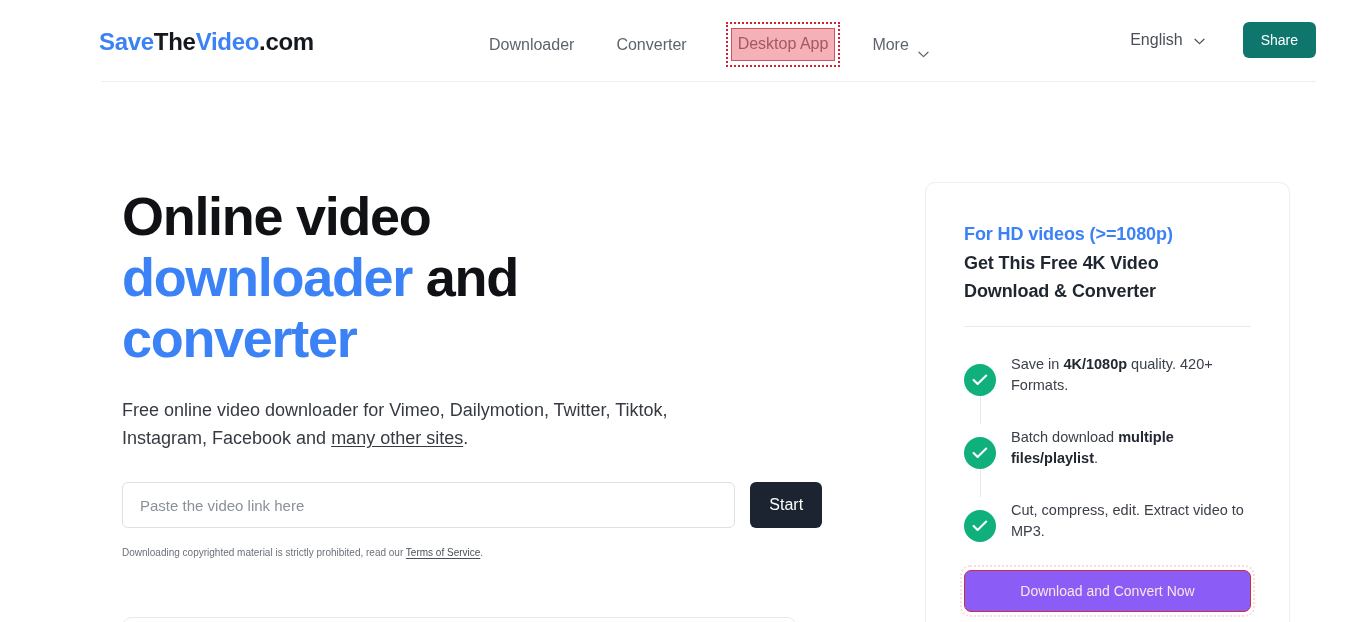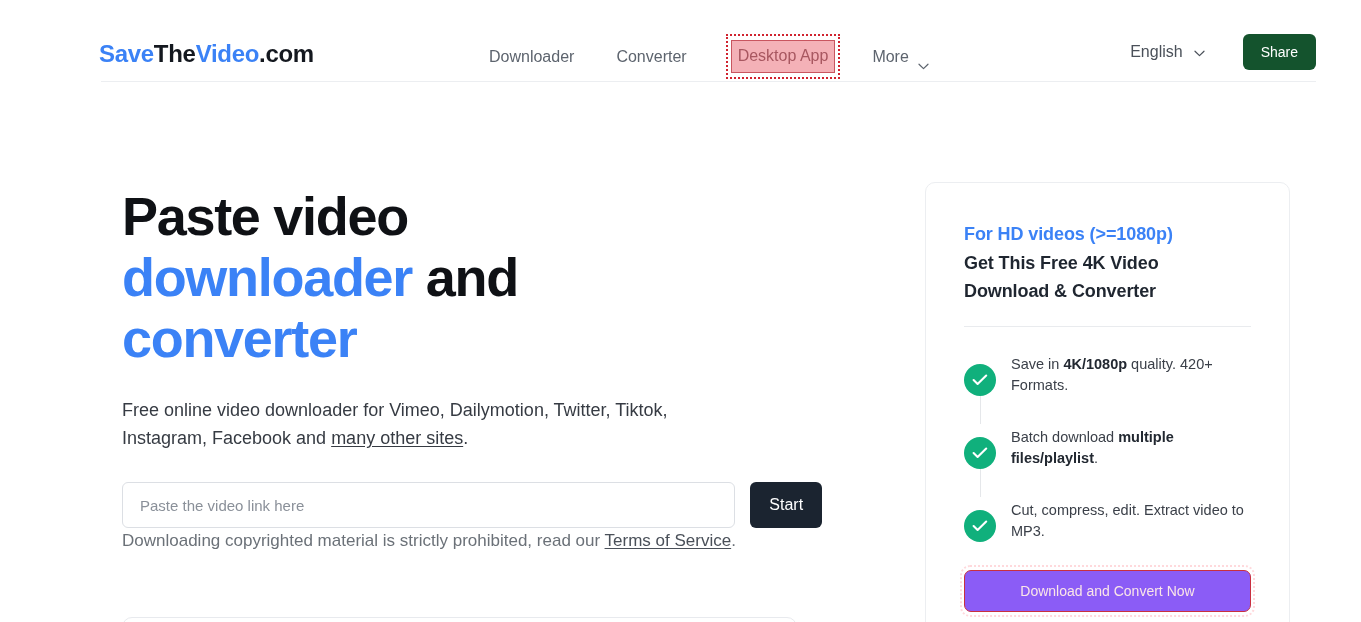--- a/index.html
+++ b/index.html
@@ -16,21 +16,21 @@
   .page {
     position: relative;
     width: 1361px;
     height: 622px;
     background: #ffffff;
   }
 
   
   .header {
     position: absolute;
-    top: 12px;
+    top: 0;
     left: 0;
     width: 1361px;
     height: 81px;
     display: flex;
     align-items: center;
     background: #ffffff;
   }
 
   .header-divider {
     position: absolute;
@@ -132,21 +132,21 @@
     display: flex;
     align-items: center;
     gap: 11px;
     font-size: 16px;
     color: #4a5059;
     line-height: 24px;
     cursor: pointer;
     white-space: nowrap;
   }
   .share-btn {
-    background: #14532d;
+    background: #0f766e;
     color: #ffffff;
     font-size: 14px;
     font-weight: 400;
     border: none;
     border-radius: 6px;
     padding: 0 18px;
     height: 36px;
     line-height: 36px;
     cursor: pointer;
     font-family: "Liberation Sans", sans-serif;
@@ -208,22 +208,22 @@
     background: #1b2430;
     color: #ffffff;
     border: none;
     border-radius: 6px;
     font-size: 16px;
     cursor: pointer;
     font-family: "Liberation Sans", sans-serif;
   }
 
   .disclaimer {
-    margin-top: 4px;
-    font-size: 17px;
+    margin-top: 16px;
+    font-size: 10px;
     line-height: 18px;
     color: #6b7178;
   }
   .disclaimer a {
     color: #4a5059;
     text-decoration: underline;
     text-underline-offset: 2px;
   }
 
   .bottom-card {
@@ -397,21 +397,21 @@
             </svg>
         </span>
       </span>
       <button class="share-btn">Share</button>
     </div>
   </header>
   <div class="header-divider"></div>
 
   <section class="hero">
     <h1 class="hero-title">
-      <span>Paste video</span><br>
+      <span>Online video</span><br>
       <span class="blue">downloader</span> <span>and</span><br>
       <span class="blue">converter</span>
     </h1>
 
     <p class="hero-sub">
       <span>Free online video downloader for Vimeo, Dailymotion, Twitter, Tiktok, Instagram, Facebook and </span><a href="#">many other sites</a><span>.</span>
     </p>
 
     <div class="form-row">
       <input class="url-input" type="text" placeholder="Paste the video link here" style="">

